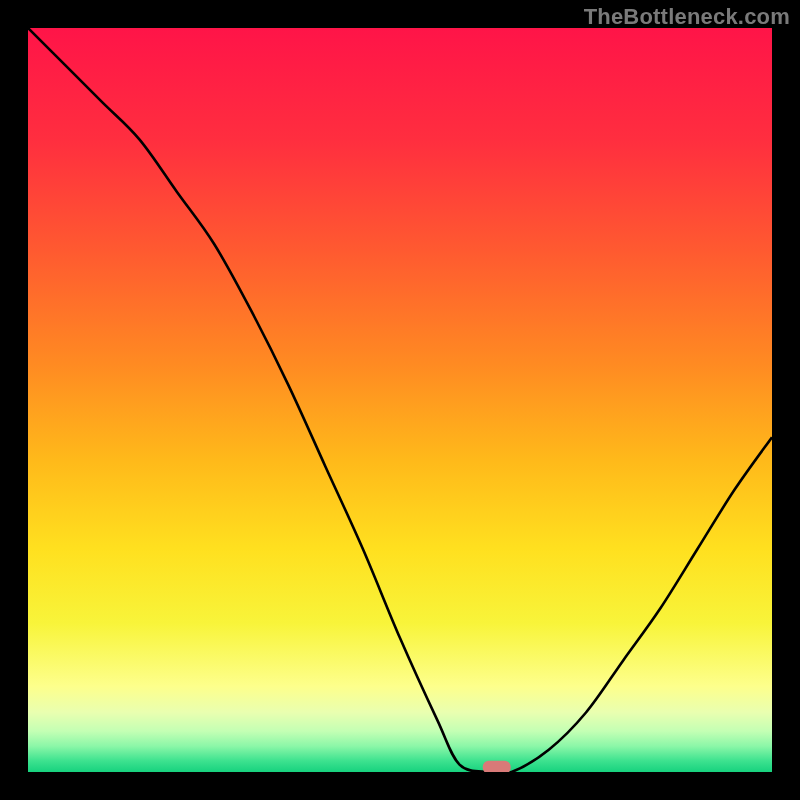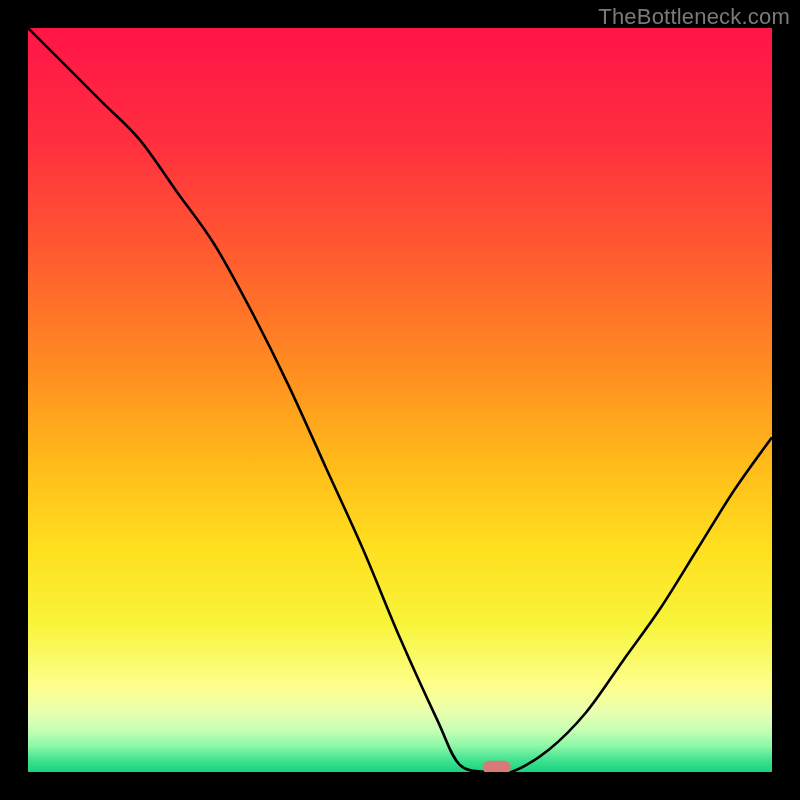--- a/index.html
+++ b/index.html
@@ -16,21 +16,21 @@
     width: 800px;
     height: 800px;
     background: #000;
   }
   .watermark {
     position: absolute;
     top: 4px;
     right: 10px;
     color: #7a7a7a;
     font-size: 22px;
-    font-weight: 400;
+    font-weight: 700;
     letter-spacing: 0.2px;
     z-index: 10;
   }
   .plot {
     position: absolute;
     left: 28px;
     top: 28px;
     width: 744px;
     height: 744px;
   }

